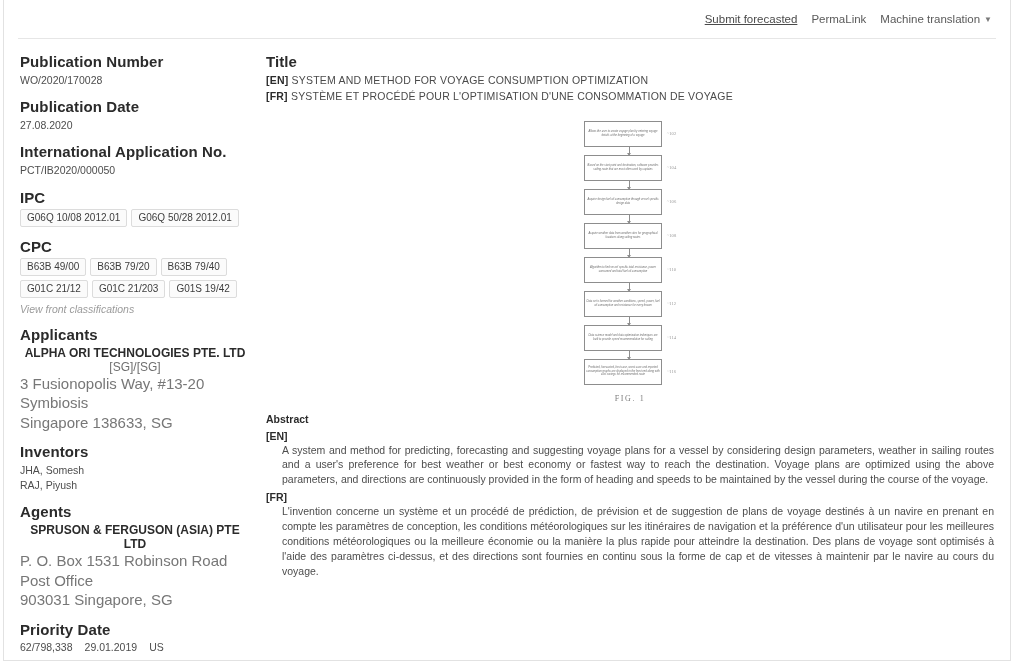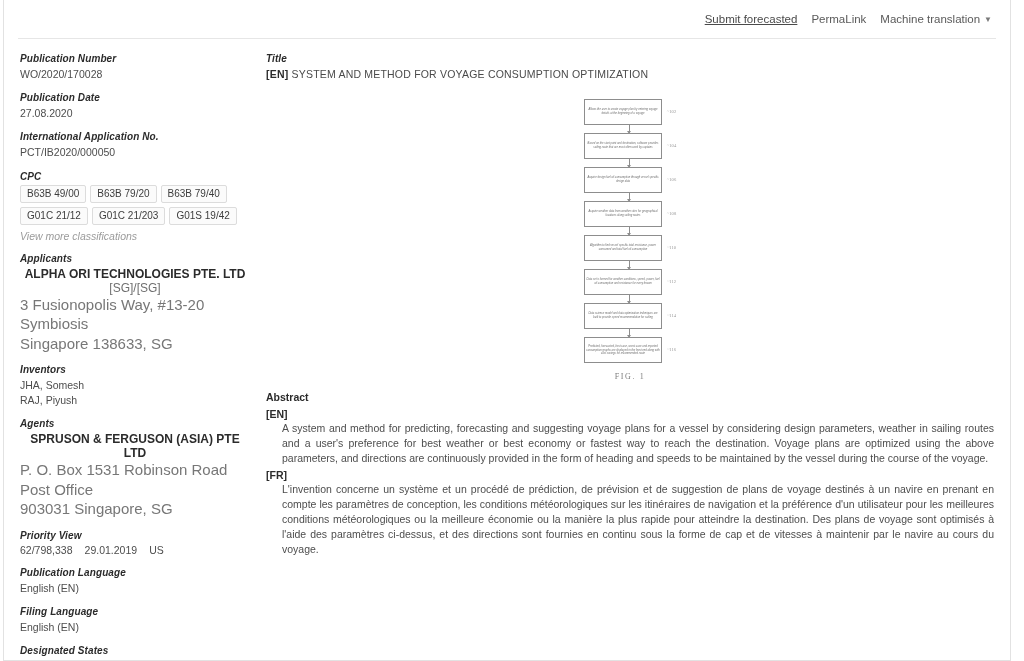--- a/index.html
+++ b/index.html
@@ -54,26 +54,25 @@
   }
   .content {
     display: flex;
     padding: 14px 16px 0 16px;
   }
   .col-left { width: 230px; flex: 0 0 230px; }
   .col-right { flex: 1; padding-left: 16px; }
 
   .field { margin-bottom: 11px; }
   .field-label {
-    font-size: 10px;
+    font-size: 15px;
     font-weight: bold;
     color: #2b2b2b;
     margin-bottom: 3px;
     letter-spacing: 0.1px;
-    font-style: italic;
   }
   .field-value {
     font-size: 10.5px;
     color: #4d4d4d;
     line-height: 1.35;
   }
   .chips { display: flex; flex-wrap: wrap; gap: 4px; margin-top: 2px; }
   .chip {
     border: 1px solid #dcdcdc;
     background: #fbfbfb;
@@ -232,32 +231,39 @@
         <div class="field-label">Publication Date</div>
         <div class="field-value">27.08.2020</div>
       </div>
 
       <div class="field">
         <div class="field-label">International Application No.</div>
         <div class="field-value">PCT/IB2020/000050</div>
       </div>
 
 
+      <div class="field">
+        <div class="field-label">IPC</div>
+        <div class="chips">
+            <div class="chip">G06Q 10/08 2012.01</div>
+            <div class="chip">G06Q 50/28 2012.01</div>
+          </div>
+      </div>
 
       <div class="field">
         <div class="field-label">CPC</div>
         <div class="chips">
             <div class="chip">B63B 49/00</div>
             <div class="chip">B63B 79/20</div>
             <div class="chip">B63B 79/40</div>
             <div class="chip">G01C 21/12</div>
             <div class="chip">G01C 21/203</div>
             <div class="chip">G01S 19/42</div>
           </div>
-        <div class="link-italic">View more classifications</div>
+        <div class="link-italic">View front classifications</div>
       </div>
 
       <div class="field">
         <div class="field-label">Applicants</div>
         <div class="entity-name"><span>ALPHA ORI TECHNOLOGIES PTE. LTD</span> <span class="entity-cc">[SG]/[SG]</span></div>
         <div class="entity-addr">3 Fusionopolis Way, #13-20 Symbiosis</div>
         <div class="entity-addr">Singapore 138633, SG</div>
       </div>
 
       <div class="field">
@@ -269,21 +275,21 @@
       </div>
 
       <div class="field">
         <div class="field-label">Agents</div>
         <div class="entity-name">SPRUSON &amp; FERGUSON (ASIA) PTE LTD</div>
         <div class="entity-addr">P. O. Box 1531 Robinson Road Post Office</div>
         <div class="entity-addr">903031 Singapore, SG</div>
       </div>
 
       <div class="field">
-        <div class="field-label">Priority View</div>
+        <div class="field-label">Priority Date</div>
         <div class="prio-row"><span>62/798,338</span><span>29.01.2019</span><span>US</span></div>
       </div>
 
       <div class="field">
         <div class="field-label">Publication Language</div>
         <div class="field-value">English (EN)</div>
       </div>
 
       <div class="field">
         <div class="field-label">Filing Language</div>
@@ -295,20 +301,21 @@
 
       </div>
 
     </div>
 
     <div class="col-right">
 
       <div class="title-block">
         <div class="field-label">Title</div>
         <div class="title-line"><span class="lang-tag">[EN]</span> <span>SYSTEM AND METHOD FOR VOYAGE CONSUMPTION OPTIMIZATION</span></div>
+        <div class="title-line"><span class="lang-tag">[FR]</span> <span>SYSTÈME ET PROCÉDÉ POUR L'OPTIMISATION D'UNE CONSOMMATION DE VOYAGE</span></div>
       </div>
 
       <div class="figure-wrap">
         <div class="figure">
           <div id="fig-steps">
               <div class="fig-row">
                 <div class="fig-box">
                   <span>Allows the user to create voyage plan by entering voyage details at the beginning of a voyage</span>
                 </div>
                 <div class="fig-num">~102</div>

